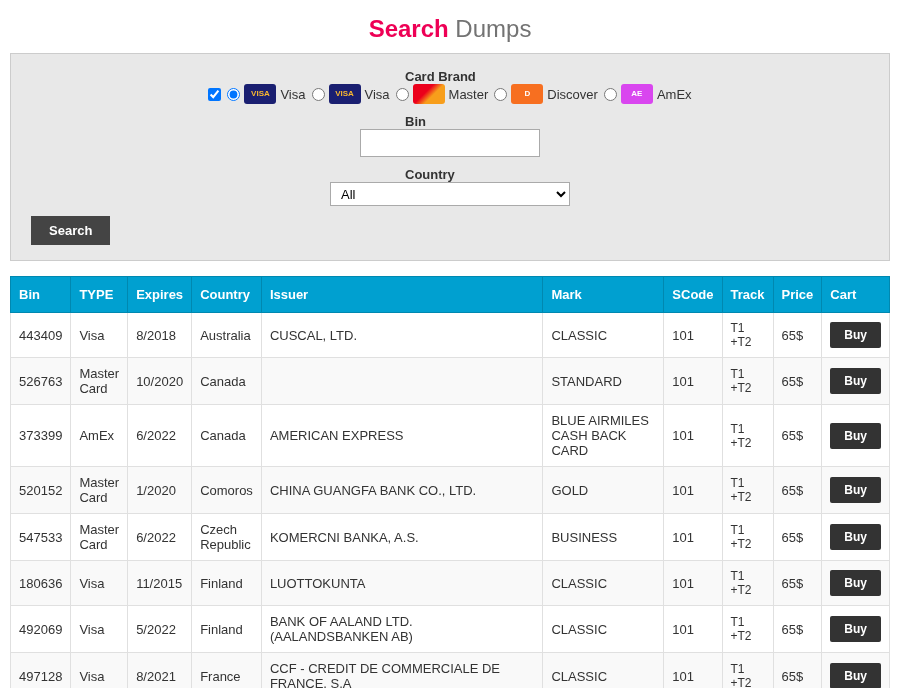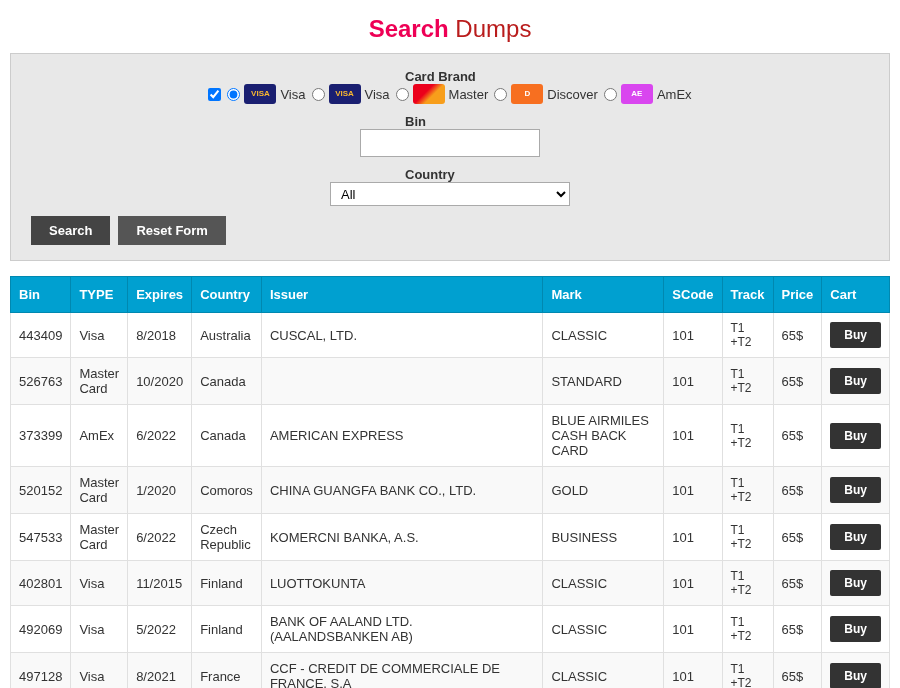--- a/index.html
+++ b/index.html
@@ -5,21 +5,21 @@
     * { box-sizing: border-box; margin: 0; padding: 0; }
     body { font-family: Arial, sans-serif; font-size: 13px; background: #fff; color: #333; }
 
     .page-title {
       text-align: center;
       padding: 15px 0 10px 0;
       font-size: 24px;
       font-weight: normal;
     }
     .page-title .highlight { color: #e05; font-weight: bold; }
-    .page-title .normal { color: #b91c1c; }
+    .page-title .normal { color: #737373; }
 
     .search-panel {
       background: #e8e8e8;
       border: 1px solid #ccc;
       margin: 0 10px 15px 10px;
       padding: 15px 20px;
     }
     .form-row {
       display: flex;
       align-items: center;
@@ -197,21 +197,20 @@
         <option>Austria</option>
         <option>Canada</option>
         <option>France</option>
         <option>Finland</option>
       </select>
     </div>
   </div>
 
   <div class="btn-group">
     <button class="btn-search">Search</button>
-    <button class="btn-reset">Reset Form</button>
   </div>
 
 </div>
 
 <table class="results-table">
   <thead>
     <tr>
       <th>Bin</th>
       <th>TYPE</th>
       <th>Expires</th>
@@ -289,21 +288,21 @@
 Republic</td>
         <td style="white-space: pre-line;">KOMERCNI BANKA, A.S.</td>
         <td style="white-space: pre-line;">BUSINESS</td>
         <td style="white-space: pre-line;">101</td>
         <td class="track-cell" style="white-space: pre-line;">T1
 +T2</td>
         <td style="white-space: pre-line;">65$</td>
         <td><button class="btn-buy">Buy</button></td>
       </tr>
       <tr>
-        <td style="white-space: pre-line;">402801</td>
+        <td style="white-space: pre-line;">180636</td>
         <td style="white-space: pre-line;">Visa</td>
         <td style="white-space: pre-line;">11/2015</td>
         <td style="white-space: pre-line;">Finland</td>
         <td style="white-space: pre-line;">LUOTTOKUNTA</td>
         <td style="white-space: pre-line;">CLASSIC</td>
         <td style="white-space: pre-line;">101</td>
         <td class="track-cell" style="white-space: pre-line;">T1
 +T2</td>
         <td style="white-space: pre-line;">65$</td>
         <td><button class="btn-buy">Buy</button></td>

